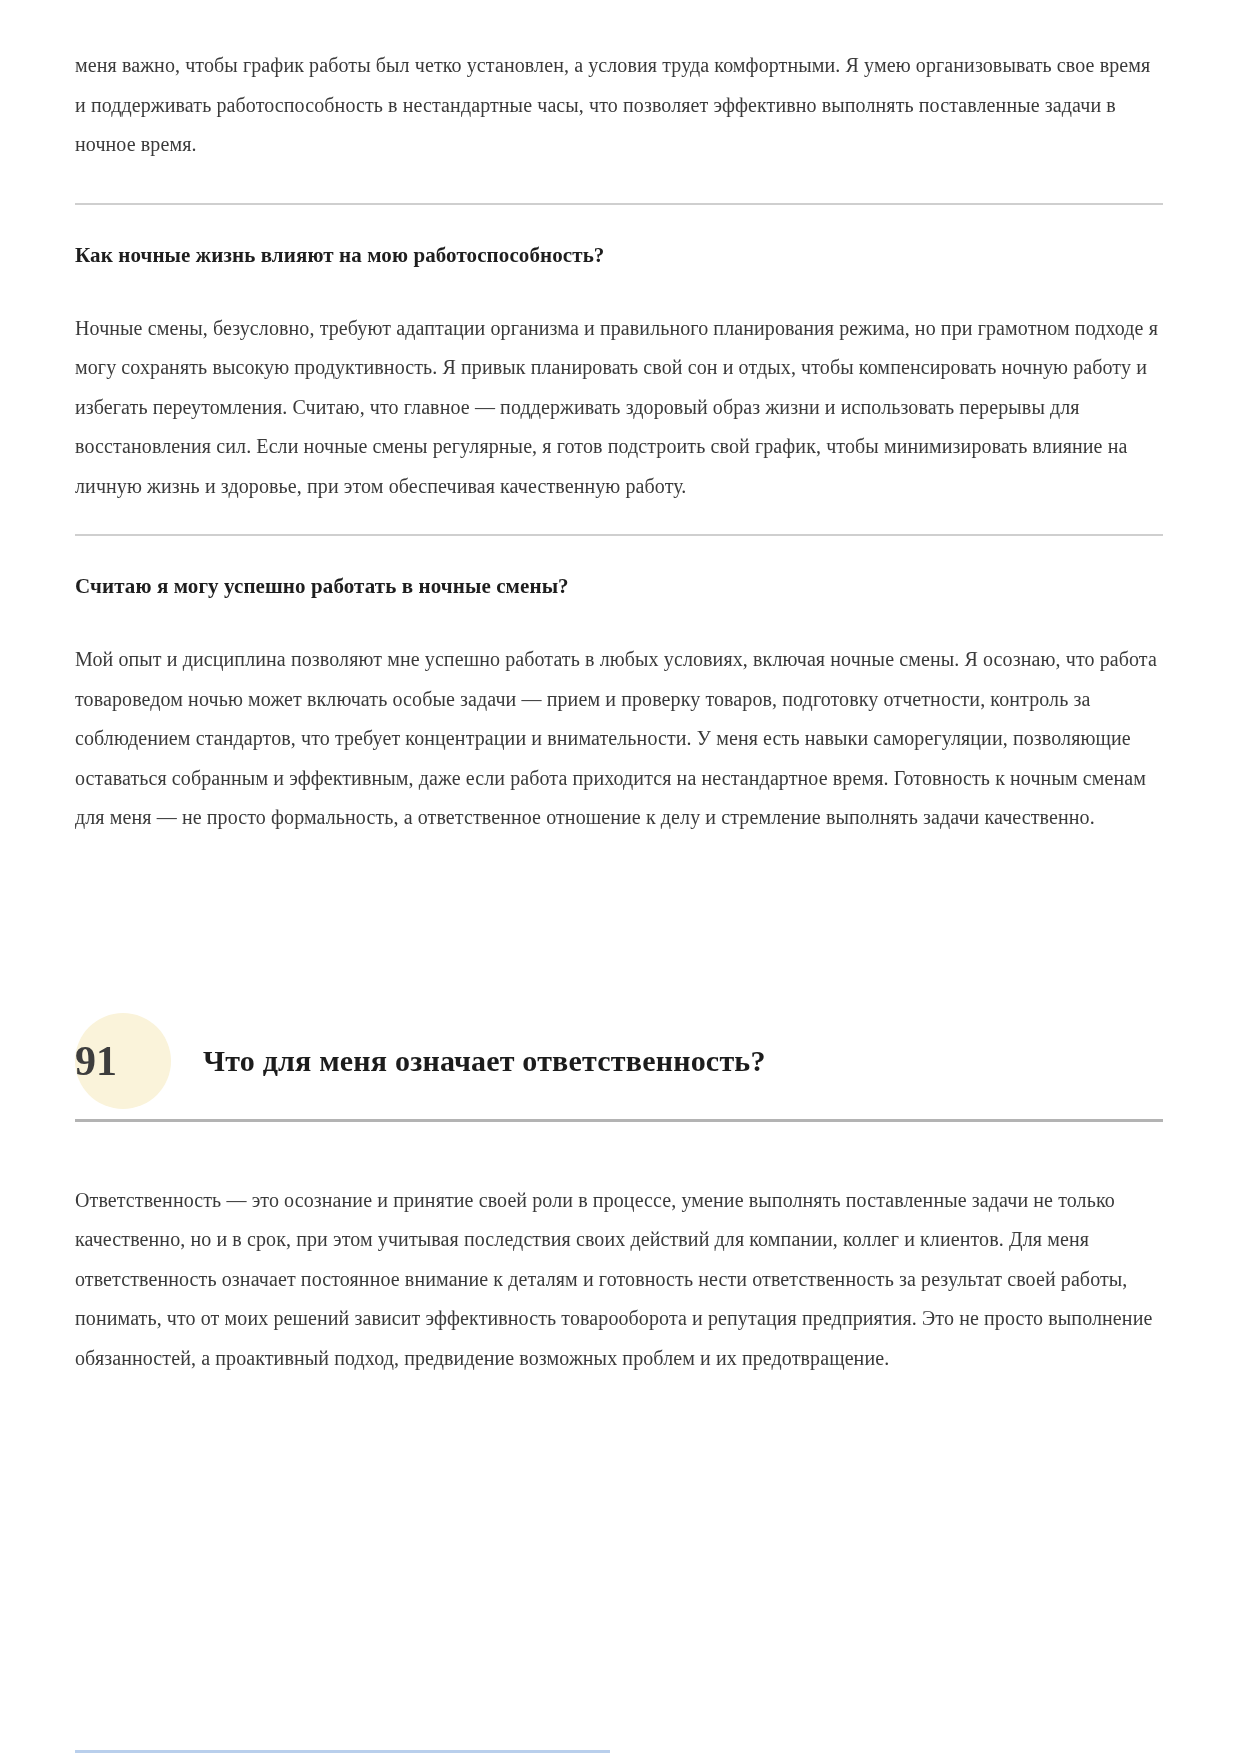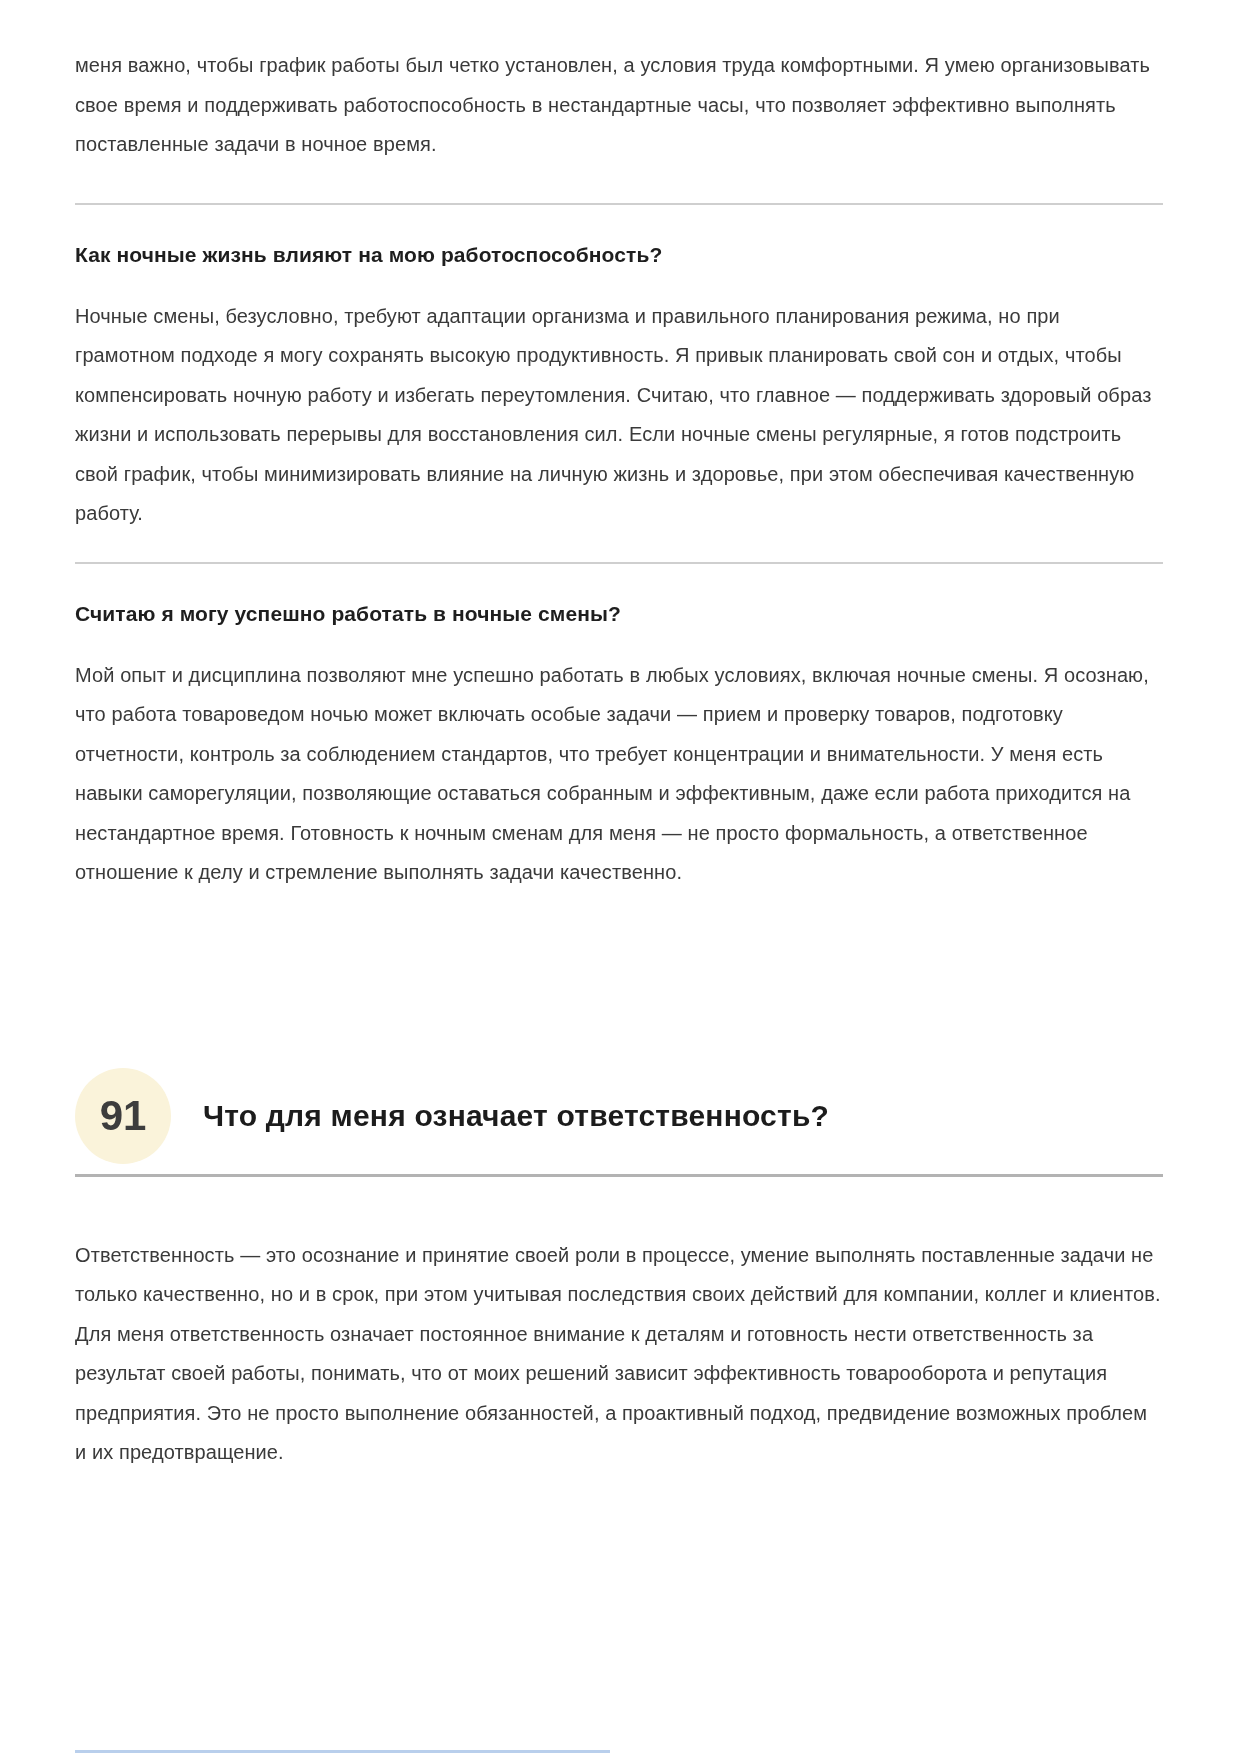--- a/index.html
+++ b/index.html
@@ -4,32 +4,32 @@
 <style>
   html, body { margin: 0; padding: 0; background: #ffffff; }
   .page {
     position: relative;
     width: 1239px;
     height: 1753px;
     margin: 0 auto;
     background: #ffffff;
     box-sizing: border-box;
     padding: 46px 76px 0 75px;
-    font-family: Liberation Sans, sans-serif;
+    font-family: Liberation Serif, serif;
     color: #3a3a3a;
     overflow: hidden;
   }
   p.body-text {
     margin: 0;
     font-size: 20px;
     line-height: 39.5px;
     color: #3a3a3a;
     letter-spacing: 0.1px;
   }
-  p.after-heading { margin-top: 28px; }
+  p.after-heading { margin-top: 40px; }
   hr.divider {
     border: none;
     height: 0;
     border-top: 2px solid #cfcfcf;
     margin: 38px 0 0 0;
   }
   hr.divider.second { margin-top: 28px; }
   h3.sub-heading {
     margin: 36px 0 0 0;
     font-size: 21px;
@@ -43,21 +43,21 @@
     display: flex;
     align-items: center;
   }
   .question-number-badge {
     width: 96px;
     height: 96px;
     border-radius: 50%;
     flex: 0 0 auto;
     display: flex;
     align-items: center;
-    justify-content: center;
+    justify-content: flex-start;
     font-size: 42px;
     font-weight: 700;
   }
   .question-title {
     margin: 0 0 0 32px;
     font-size: 30px;
     line-height: 38px;
     font-weight: 700;
     color: #1c1c1c;
     letter-spacing: 0.2px;

